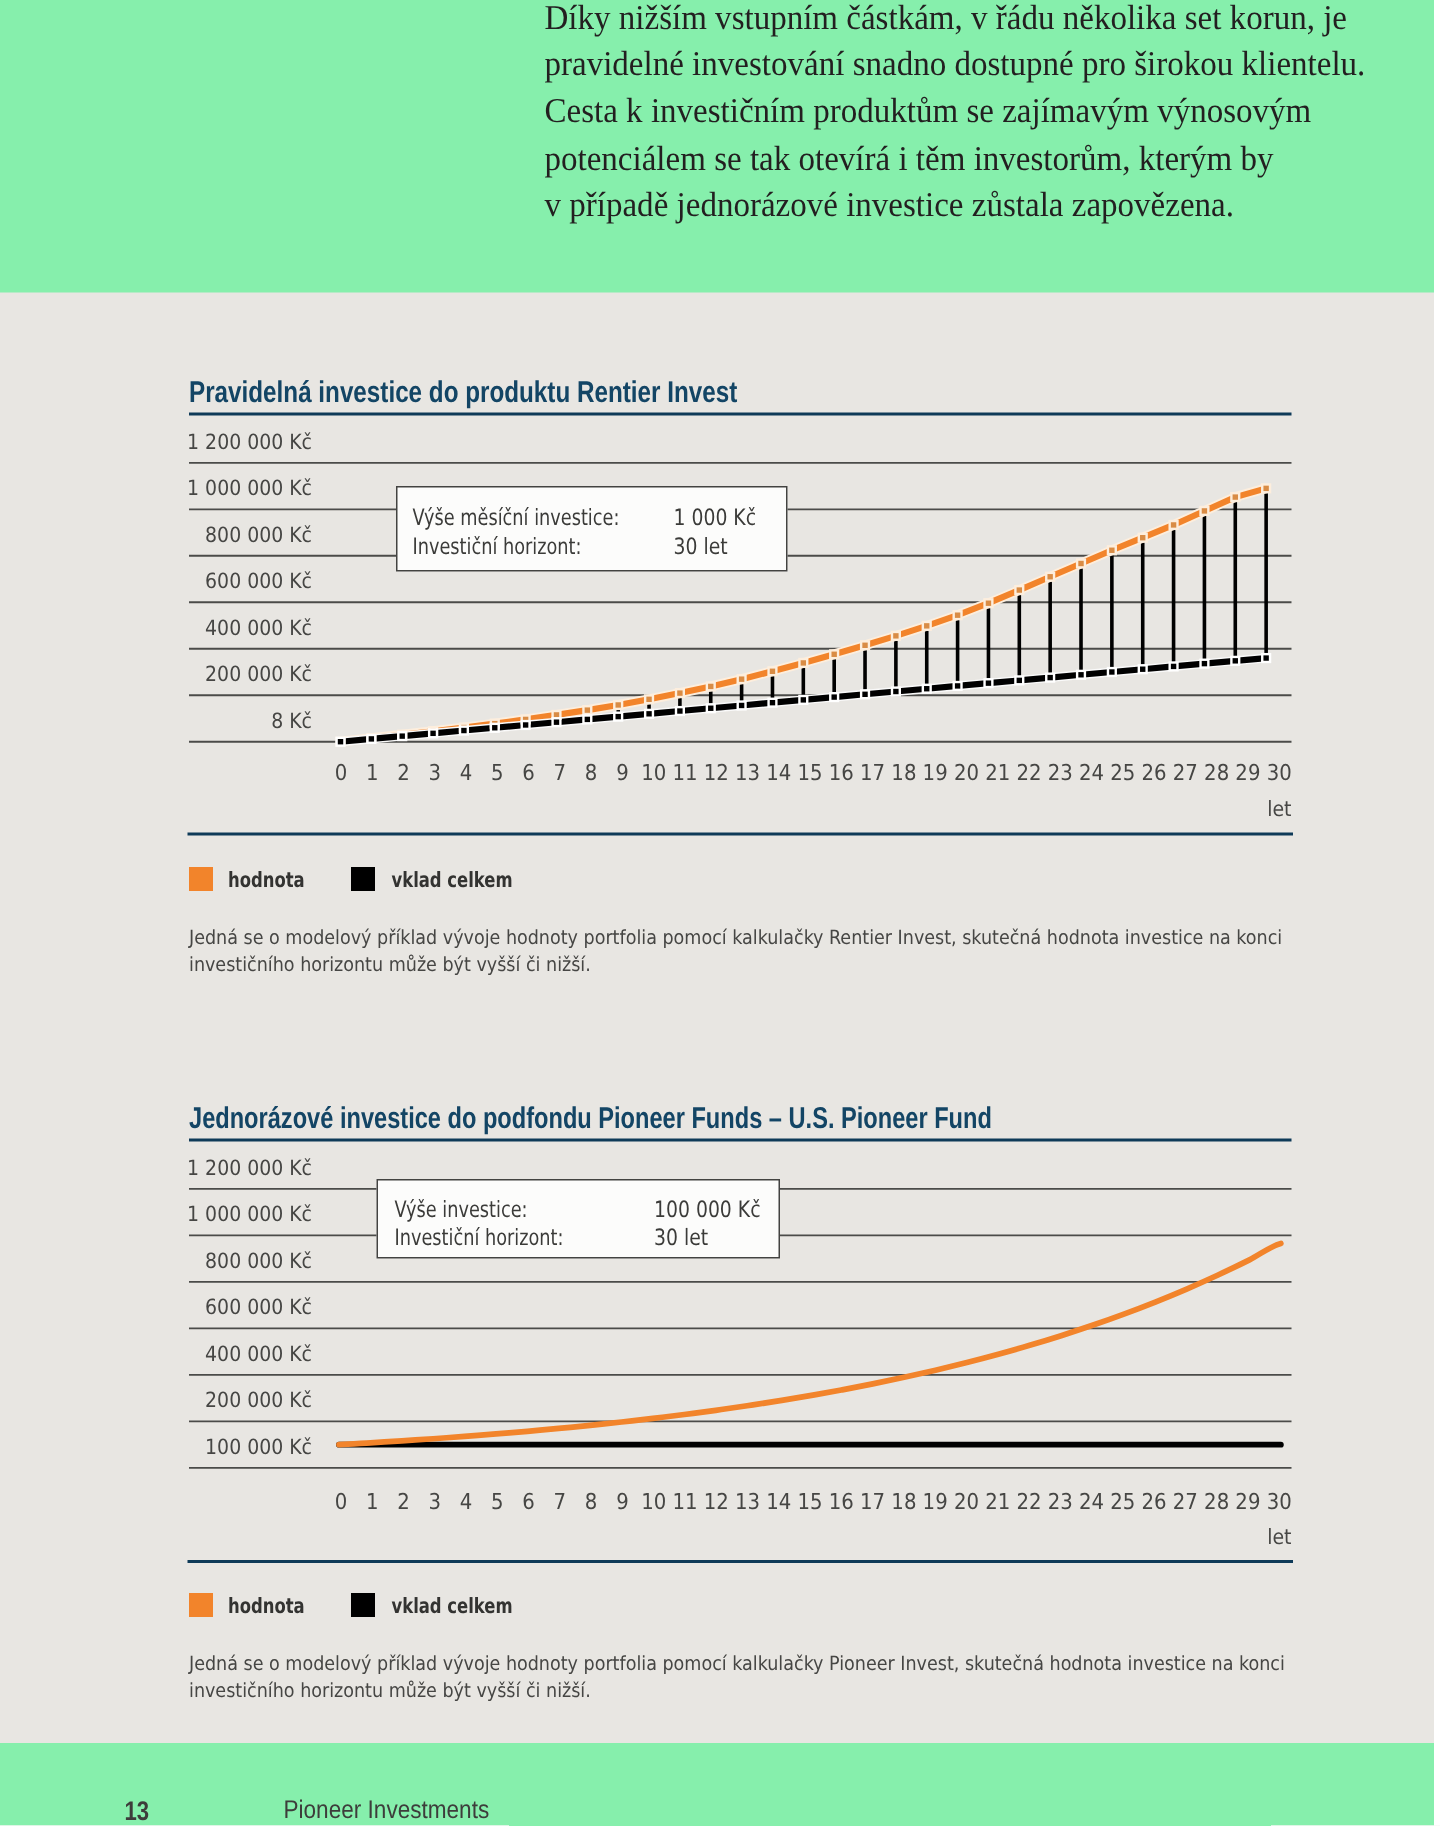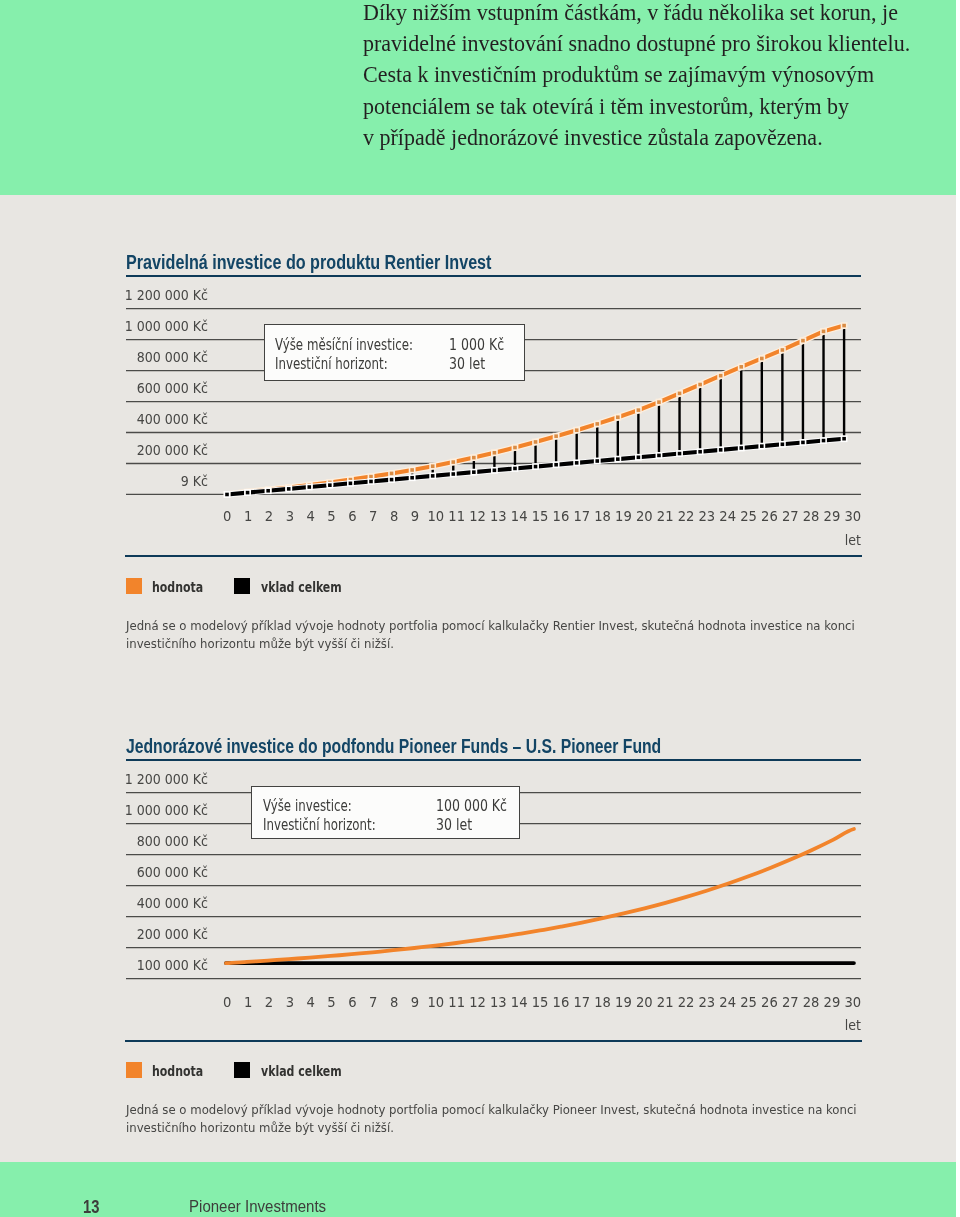--- a/index.html
+++ b/index.html
@@ -162,21 +162,21 @@
           <rect x="800.36" y="439.83" width="5.2" height="5.2" fill="#000000" stroke="#ffffff" stroke-width="1.6"></rect>
           <rect x="820.93" y="437.97" width="5.2" height="5.2" fill="#000000" stroke="#ffffff" stroke-width="1.6"></rect>
           <rect x="841.50" y="436.12" width="5.2" height="5.2" fill="#000000" stroke="#ffffff" stroke-width="1.6"></rect>
         </svg>
         <div class="ylab" style="top: 287.1px; left: 0px; width: 208px;">1 200 000 Kč</div>
         <div class="ylab" style="top: 318.08px; left: 0px; width: 208px;">1 000 000 Kč</div>
         <div class="ylab" style="top: 349.06px; left: 0px; width: 208px;">800 000 Kč</div>
         <div class="ylab" style="top: 380.04px; left: 0px; width: 208px;">600 000 Kč</div>
         <div class="ylab" style="top: 411.02px; left: 0px; width: 208px;">400 000 Kč</div>
         <div class="ylab" style="top: 442px; left: 0px; width: 208px;">200 000 Kč</div>
-        <div class="ylab" style="top: 472.98px; left: 0px; width: 208px;">9 Kč</div>
+        <div class="ylab" style="top: 472.98px; left: 0px; width: 208px;">8 Kč</div>
         <div class="xlab" style="top: 507.3px; left: 214.3px; width: 26px;">0</div>
         <div class="xlab" style="top: 507.3px; left: 235.15px; width: 26px;">1</div>
         <div class="xlab" style="top: 507.3px; left: 256px; width: 26px;">2</div>
         <div class="xlab" style="top: 507.3px; left: 276.85px; width: 26px;">3</div>
         <div class="xlab" style="top: 507.3px; left: 297.7px; width: 26px;">4</div>
         <div class="xlab" style="top: 507.3px; left: 318.55px; width: 26px;">5</div>
         <div class="xlab" style="top: 507.3px; left: 339.4px; width: 26px;">6</div>
         <div class="xlab" style="top: 507.3px; left: 360.25px; width: 26px;">7</div>
         <div class="xlab" style="top: 507.3px; left: 381.1px; width: 26px;">8</div>
         <div class="xlab" style="top: 507.3px; left: 401.95px; width: 26px;">9</div>

